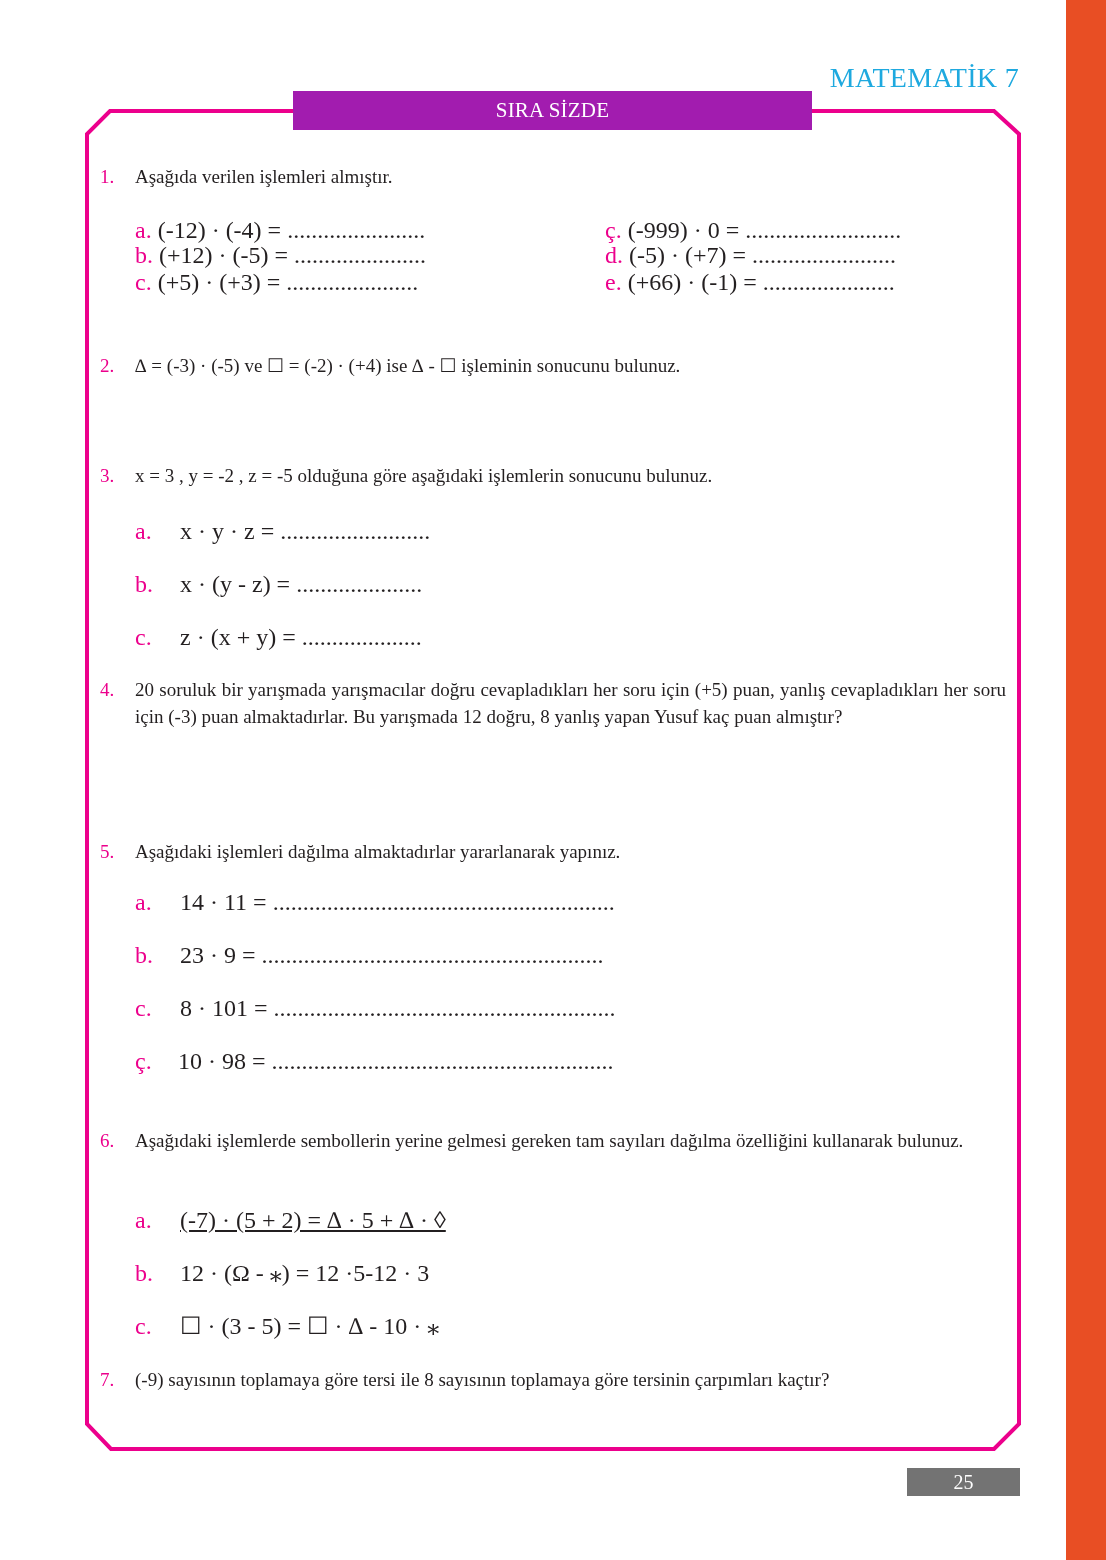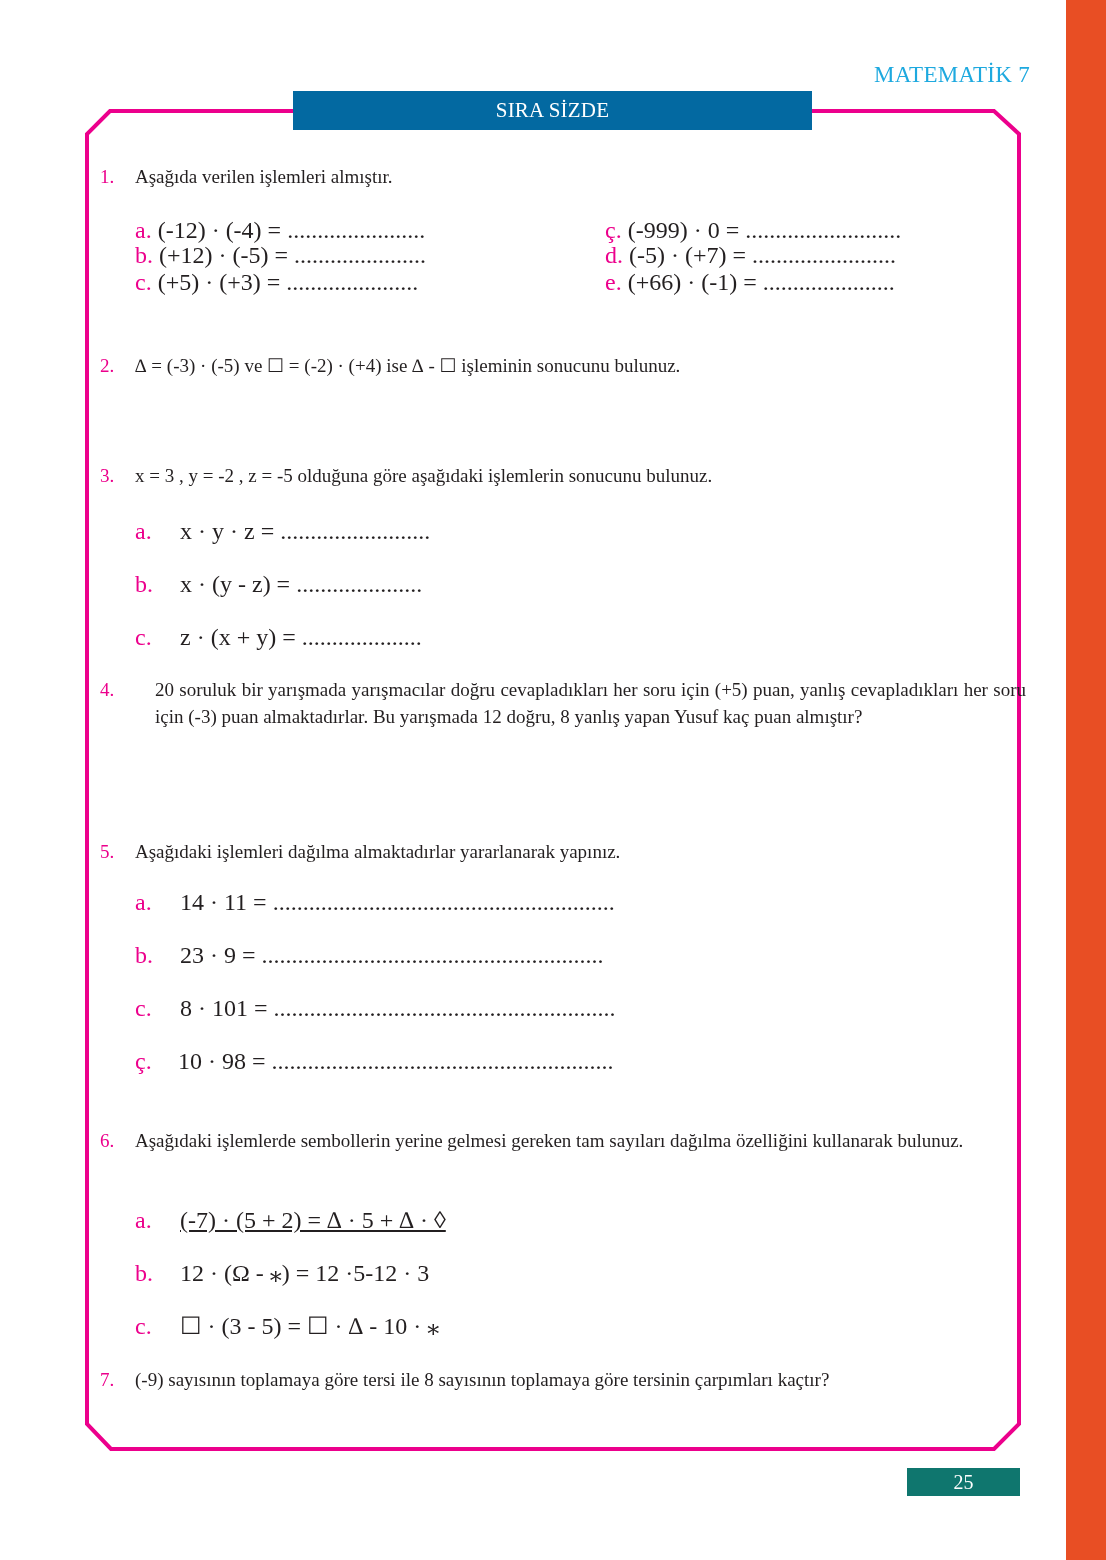--- a/index.html
+++ b/index.html
@@ -7,39 +7,39 @@
       width: 1106px; height: 1560px; position: relative; overflow: hidden;
       background: #ffffff;
       font-family: "Liberation Serif", "DejaVu Serif", serif;
       color: #231f20;
     }
     .side-strip {
       position: absolute; left: 1066px; top: 0; width: 40px; height: 1560px;
       background: #e84e24;
     }
     .subject-title {
-      position: absolute; right: 76px; top: 62px;
-      font-size: 23px; color: #1ea9df; letter-spacing: 0.3px;
+      position: absolute; right: 87px; top: 62px;
+      font-size: 28px; color: #1ea9df; letter-spacing: 0.3px;
     }
     .frame-svg { position: absolute; left: 0; top: 0; }
     .section-banner {
       position: absolute; left: 293px; top: 91px; width: 519px; height: 39px;
-      background: #0369a1; color: #ffffff;
+      background: #a21caf; color: #ffffff;
       display: flex; align-items: center; justify-content: center;
       font-size: 21px; letter-spacing: 0.2px;
     }
     .q { position: absolute; font-size: 19px; line-height: 27px; }
     .qn { position: absolute; color: #ec008c; }
     .qt { position: absolute; left: 35px; }
     .row { position: absolute; font-size: 24px; white-space: nowrap; line-height: 24px; }
     .row .lbl { color: #ec008c; display: inline-block; }
-    .justify { text-align: justify; text-align-last: left; margin-left: 20px; }
+    .justify { text-align: justify; text-align-last: left; }
     .page-num {
       position: absolute; left: 907px; top: 1468px; width: 113px; height: 28px;
-      background: #0f766e; color: #ffffff;
+      background: #737373; color: #ffffff;
       display: flex; align-items: center; justify-content: center;
       font-size: 20px;
     }
   </style>
 </head>
 <body>
 
 <div class="side-strip"></div>
 
 <div class="subject-title">MATEMATİK  7</div>

